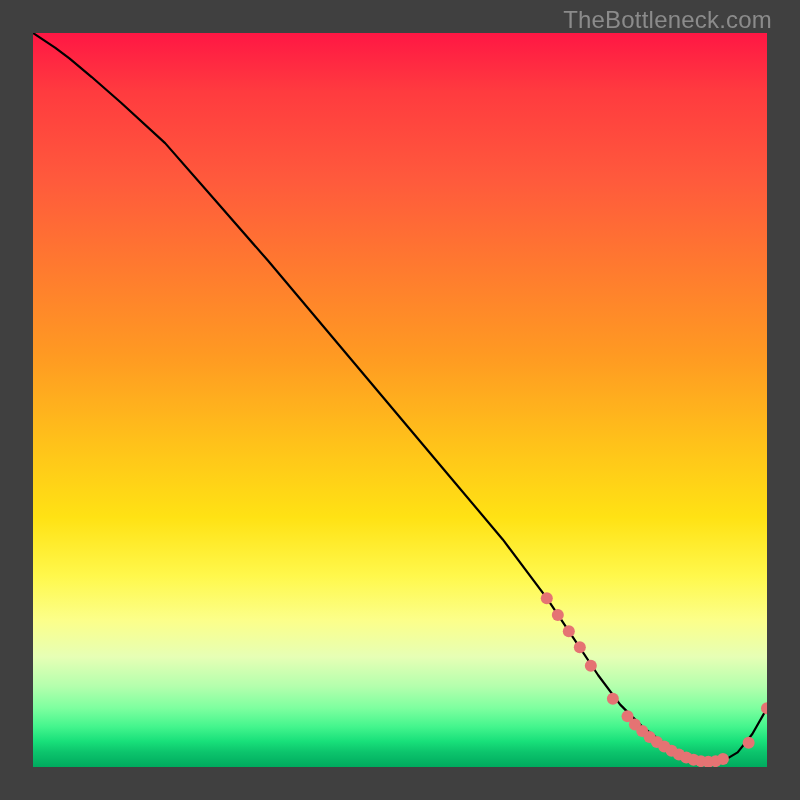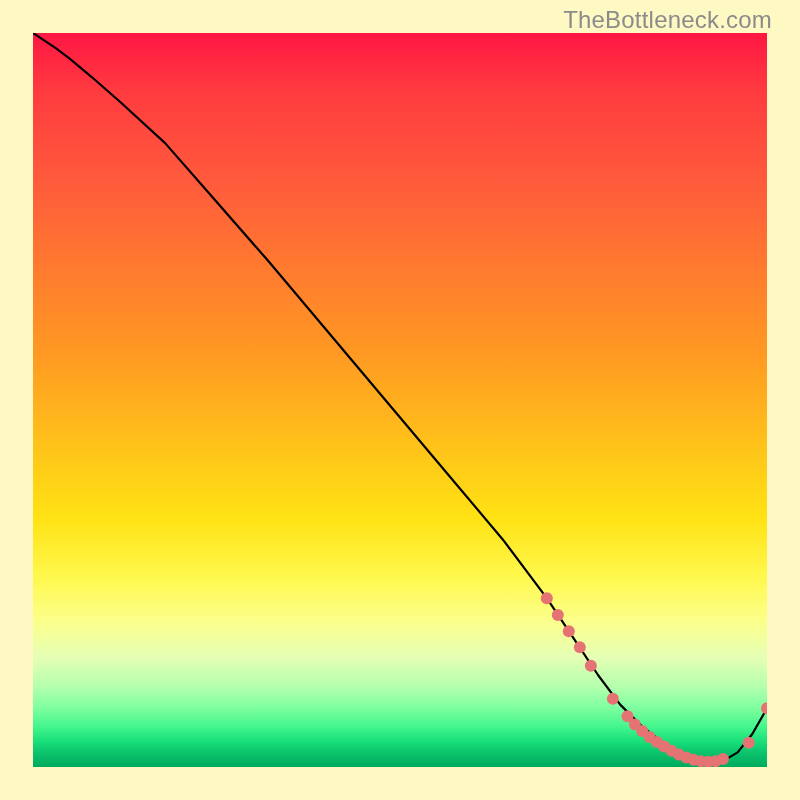--- a/index.html
+++ b/index.html
@@ -8,21 +8,21 @@
     width: 800px;
     height: 800px;
     background: #000;
     overflow: hidden;
     font-family: Arial, Helvetica, sans-serif;
   }
   .stage {
     position: relative;
     width: 800px;
     height: 800px;
-    background: #fef9c3;
+    background: #404040;
   }
   .plot {
     position: absolute;
     left: 33px;
     top: 33px;
     width: 734px;
     height: 734px;
   }
   .gradient {
     position: absolute;

